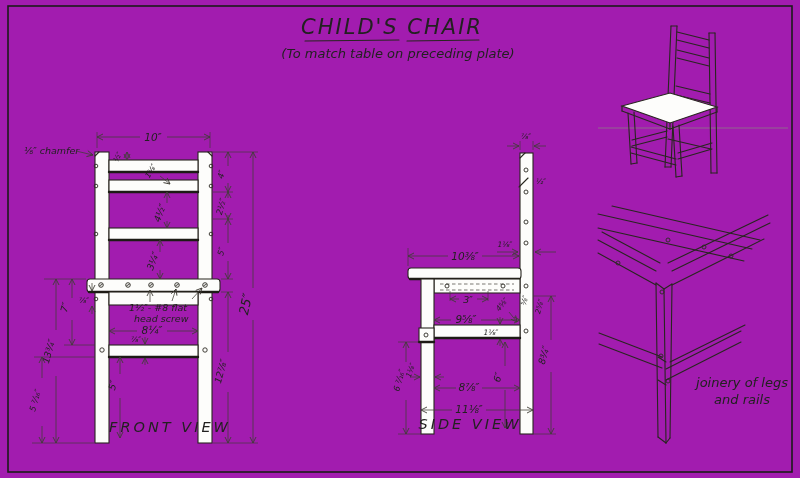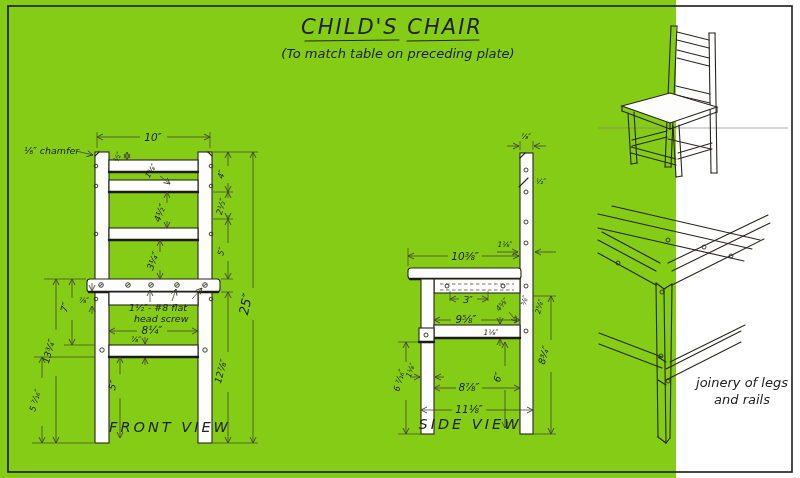--- a/index.html
+++ b/index.html
@@ -1,16 +1,16 @@
 <!DOCTYPE html>
 <html><head>
 <meta charset="utf-8">
 <style>
   html,body { margin:0; padding:0; background:#ffffff; }
-  .plate { width:676px; height:478px; position:relative; background:#84cc16; }
+  .plate { width:800px; height:478px; position:relative; background:#a21caf; }
   svg { display:block; }
   svg text { font-family:"DejaVu Sans", sans-serif; font-style:italic; fill:#222120; }
   .border-rect { fill:none; stroke:#1c1b1a; stroke-width:1.6; }
   .part { fill:#fdfdfb; stroke:#28261f; stroke-width:1.1; }
   .ln  { fill:none; stroke:#28261f; stroke-width:1.1; stroke-linecap:round; }
   .hv  { fill:none; stroke:#1d1b15; stroke-width:2.4; stroke-linecap:round; }
   .dim { fill:none; stroke:#403d36; stroke-width:0.75; }
   .ext { fill:none; stroke:#403d36; stroke-width:0.65; }
   .dash{ fill:none; stroke:#403d36; stroke-width:0.7; stroke-dasharray:3.5,2.5; }
   .scr { fill:none; stroke:#2c2a24; stroke-width:0.9; }

